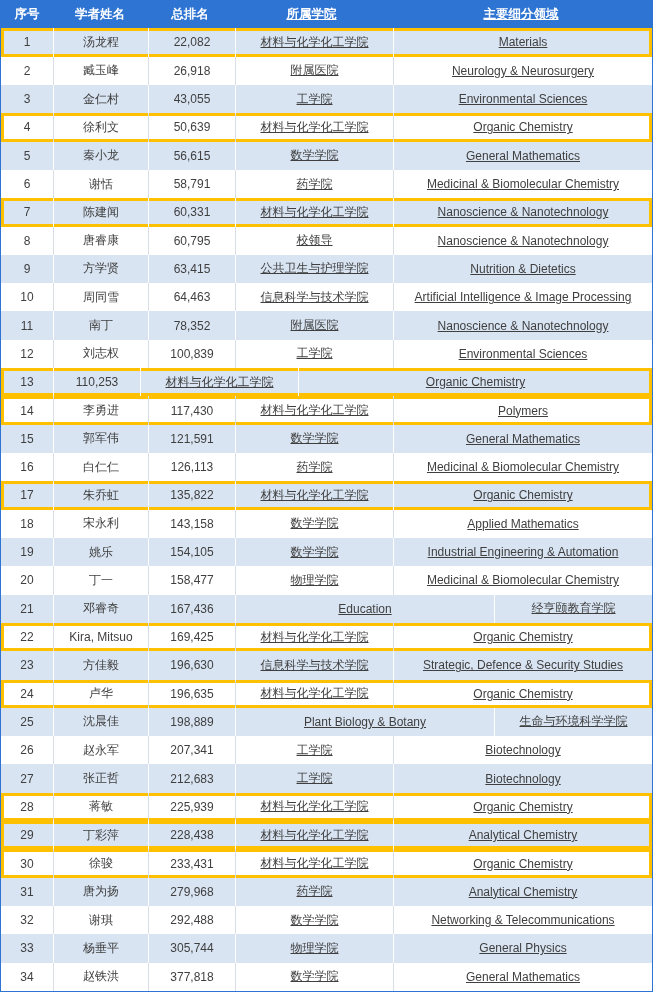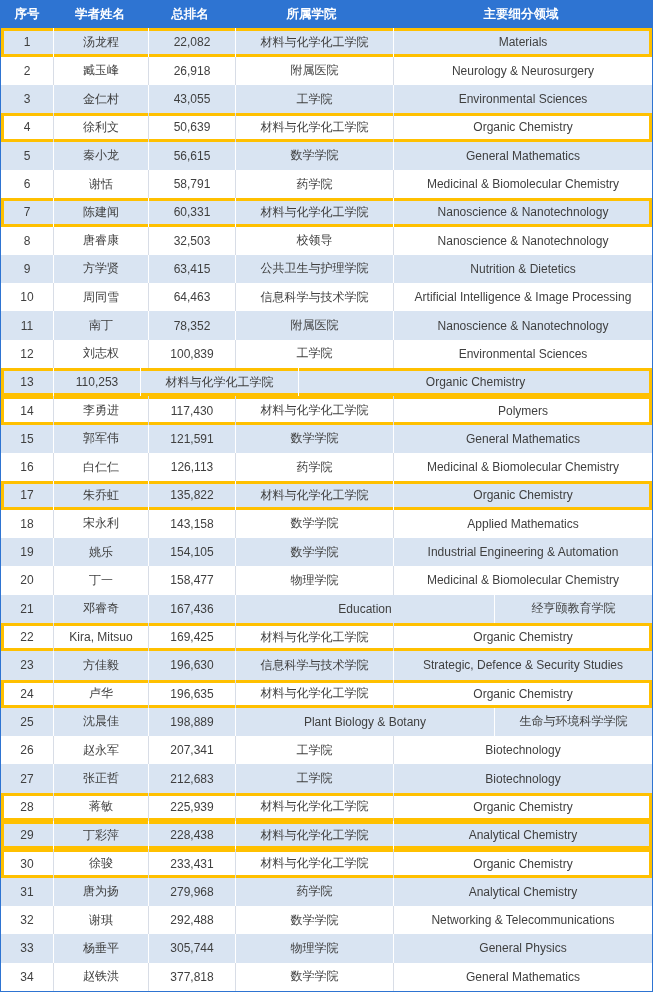--- a/index.html
+++ b/index.html
@@ -24,22 +24,22 @@
   .cell {
     display: flex; align-items: center; justify-content: center;
     font-size: 12px;
     color: var(--body-text, #3F3F3F);
     white-space: nowrap; overflow: hidden;
     text-align: center;
   }
   .c0 { width: 52px; }
   .c1 { width: 94px; }
   .c2 { width: 86px; text-align: center; }
-  .c3 { width: 157px; }
-  .c4 { flex: 1 1 0; }
+  .c3 { width: 157px; text-decoration: underline; }
+  .c4 { flex: 1 1 0; text-decoration: underline; }
   .row.header { background: var(--header-bg, #2E74D2); }
   .row.header .cell {
     color: var(--header-text, #ffffff);
     font-weight: 700;
     font-size: 12.5px;
   }
   .row.stripe { background: var(--stripe-bg, #D9E4F2); }
   .row.plain  { background: var(--row-bg, #ffffff); }
   .row.stripe .cell + .cell { border-left: 1px solid var(--divider-on-blue, #ffffff); }
   .row.plain  .cell + .cell { border-left: 1px solid var(--divider-on-white, #D8DDE6); }
@@ -104,21 +104,21 @@
     <div class="row stripe hl">
       <div class="cell c0">7</div>
       <div class="cell c1">陈建闻</div>
       <div class="cell c2">60,331</div>
       <div class="cell c3">材料与化学化工学院</div>
       <div class="cell c4">Nanoscience &amp; Nanotechnology</div>
     </div>
     <div class="row plain">
       <div class="cell c0">8</div>
       <div class="cell c1">唐睿康</div>
-      <div class="cell c2">32,503</div>
+      <div class="cell c2">60,795</div>
       <div class="cell c3">校领导</div>
       <div class="cell c4">Nanoscience &amp; Nanotechnology</div>
     </div>
     <div class="row stripe">
       <div class="cell c0">9</div>
       <div class="cell c1">方学贤</div>
       <div class="cell c2">63,415</div>
       <div class="cell c3">公共卫生与护理学院</div>
       <div class="cell c4">Nutrition &amp; Dietetics</div>
     </div>

